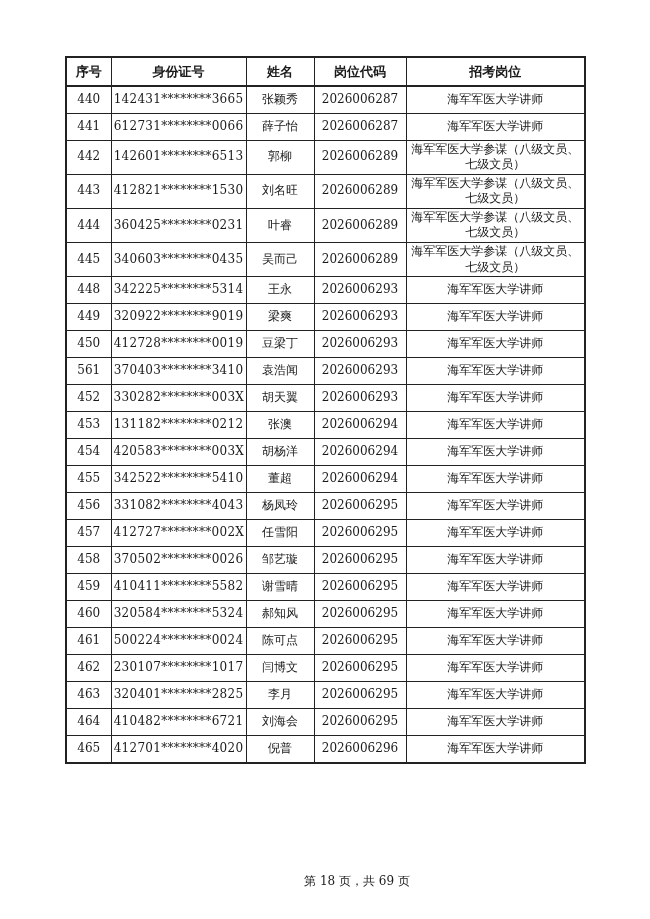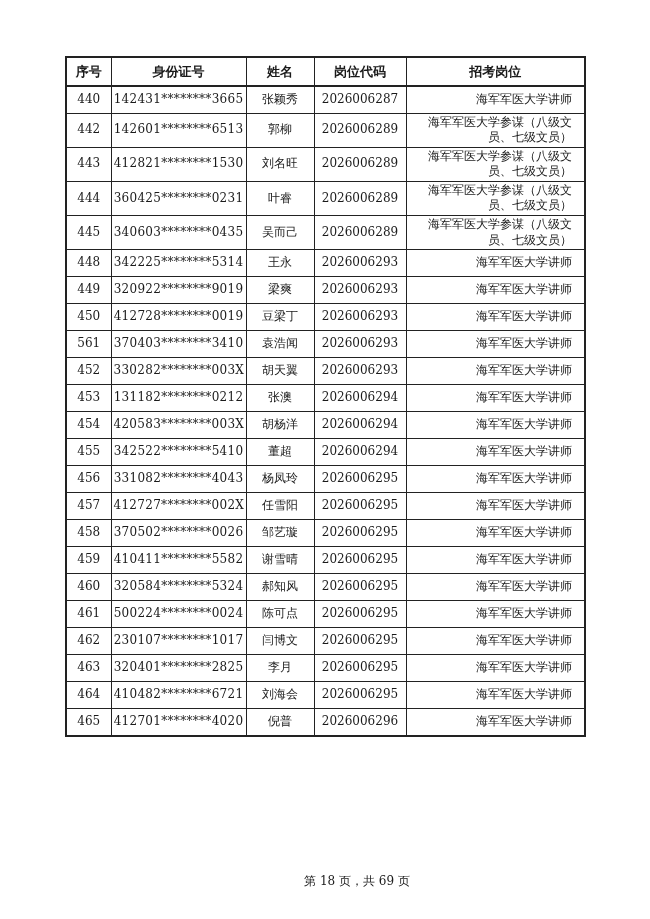--- a/index.html
+++ b/index.html
@@ -38,23 +38,23 @@
   }
   .candidate-table td {
     font-size: 12px;
     height: 27px;
     padding: 1px 2px;
     text-align: center;
     vertical-align: middle;
     line-height: 1.3;
   }
   .candidate-table td.col-position_title {
-    text-align: right;
+    text-align: center;
     padding-left: 3px;
-    padding-right: 12px;
+    padding-right: 3px;
   }
   .candidate-table td.col-id_number {
     letter-spacing: 0.3px;
   }
   .footer {
     position: absolute;
     left: 0; top: 873px;
     width: 650px;
     text-align: center;
     font-size: 12px;
@@ -86,20 +86,27 @@
     </thead>
     <tbody>
         <tr>
           <td class="col-serial">440</td>
           <td class="col-id_number">142431********3665</td>
           <td class="col-name">张颖秀</td>
           <td class="col-position_code">2026006287</td>
           <td class="col-position_title">海军军医大学讲师</td>
         </tr>
         <tr>
+          <td class="col-serial">441</td>
+          <td class="col-id_number">612731********0066</td>
+          <td class="col-name">薛子怡</td>
+          <td class="col-position_code">2026006287</td>
+          <td class="col-position_title">海军军医大学讲师</td>
+        </tr>
+        <tr>
           <td class="col-serial">442</td>
           <td class="col-id_number">142601********6513</td>
           <td class="col-name">郭柳</td>
           <td class="col-position_code">2026006289</td>
           <td class="col-position_title">海军军医大学参谋（八级文员、七级文员）</td>
         </tr>
         <tr>
           <td class="col-serial">443</td>
           <td class="col-id_number">412821********1530</td>
           <td class="col-name">刘名旺</td>

